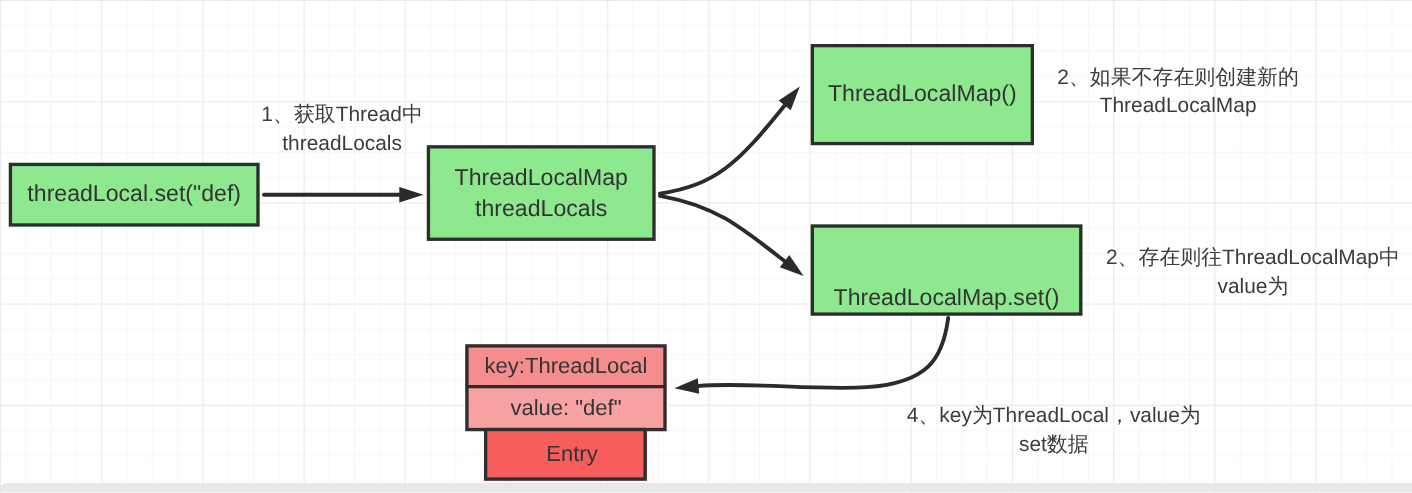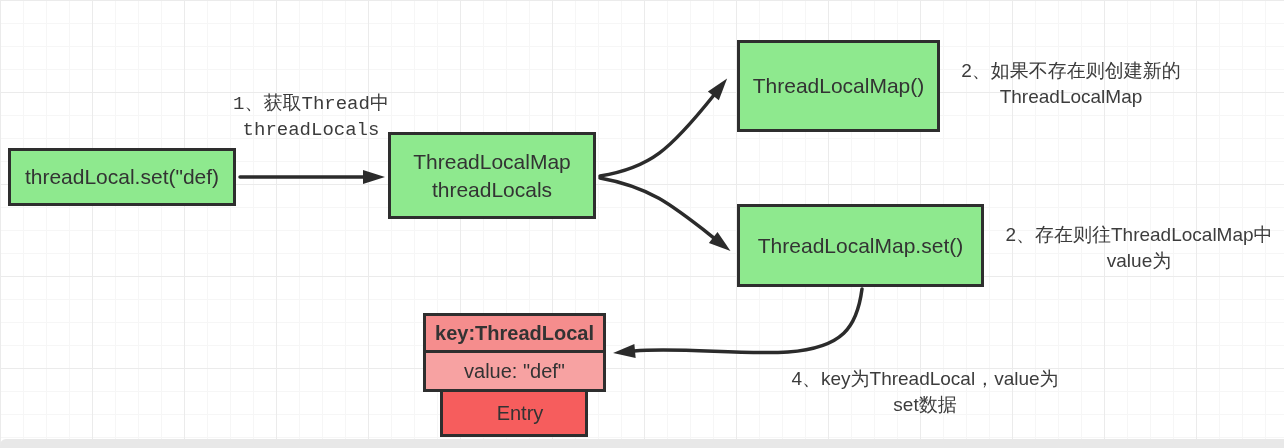--- a/index.html
+++ b/index.html
@@ -69,50 +69,50 @@
 
   <div class="box" style="left: 388px; top: 132px; width: 208px; height: 87px; background: rgb(142, 233, 142);">
     <span>ThreadLocalMap</span>
     <span>threadLocals</span>
   </div>
 
   <div class="box" style="left: 737px; top: 40px; width: 203px; height: 92px; background: rgb(142, 233, 142);">
     <span>ThreadLocalMap()</span>
   </div>
 
-  <div class="box" style="left: 737px; top: 204px; width: 247px; height: 83px; background: rgb(142, 233, 142);">
+  <div class="box" style="left: 737px; top: 204px; width: 247px; height: 83px; background: rgb(142, 233, 142); justify-content: flex-end;">
     <span>ThreadLocalMap.set()</span>
   </div>
 
-  <div class="box pinkbox" style="left: 423px; top: 313px; width: 183px; height: 40px; background: rgb(245, 141, 141); font-weight: bold;">
+  <div class="box pinkbox" style="left: 423px; top: 313px; width: 183px; height: 40px; background: rgb(245, 141, 141);">
     <span>key:ThreadLocal</span>
   </div>
 
   <div class="box pinkbox" style="left: 423px; top: 350px; width: 183px; height: 42px; background: rgb(247, 162, 162);">
     <span>value: "def"</span>
   </div>
 
   <div class="box pinkbox" style="left: 440px; top: 389px; width: 148px; height: 48px; background: rgb(246, 93, 93); padding-left: 12px;">
     <span>Entry</span>
   </div>
 
-  <div class="note" style="left:311px;top:92px;font-family:Liberation Mono, monospace;">
+  <div class="note" style="left:311px;top:92px;">
     <div>1、获取Thread中</div>
     <div>threadLocals</div>
   </div>
 
   <div class="note" style="left:1071px;top:58px;">
     <div>2、如果不存在则创建新的</div>
     <div>ThreadLocalMap</div>
   </div>
 
   <div class="note" style="left:1139px;top:222px;">
     <div>2、存在则往ThreadLocalMap中</div>
     <div>value为</div>
   </div>
 
-  <div class="note" style="left:925px;top:366px;">
+  <div class="note" style="left:958px;top:366px;">
     <div>4、key为ThreadLocal，value为</div>
     <div>set数据</div>
   </div>
 
   <div id="bottom-bar"></div>
 </div>
 
 </body></html>

